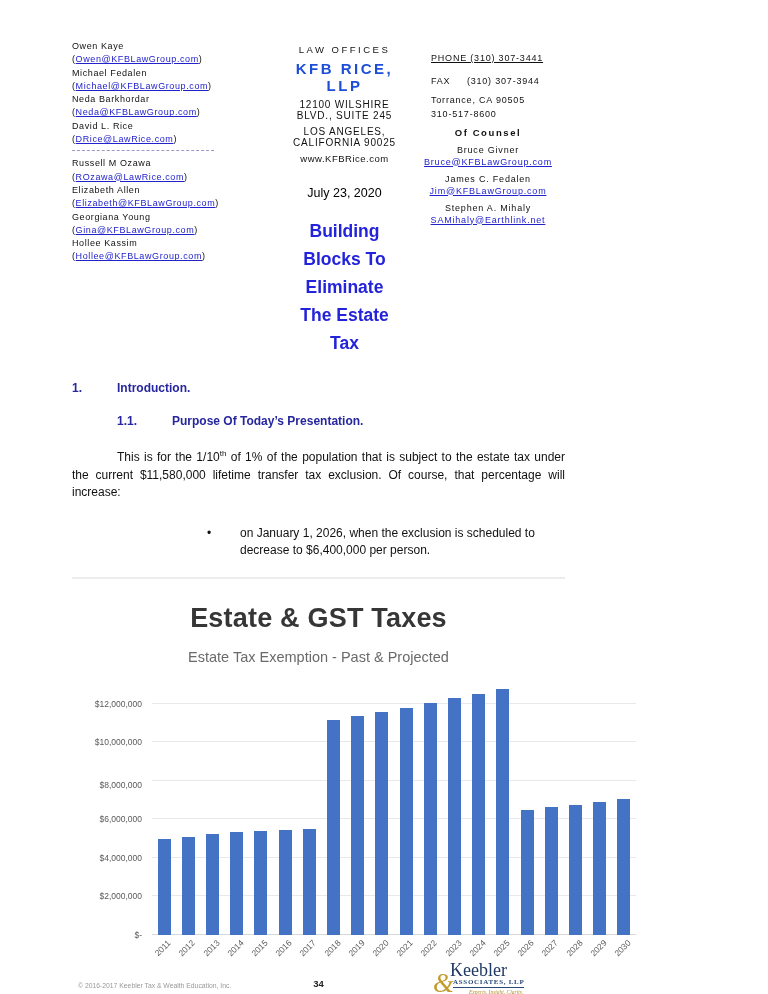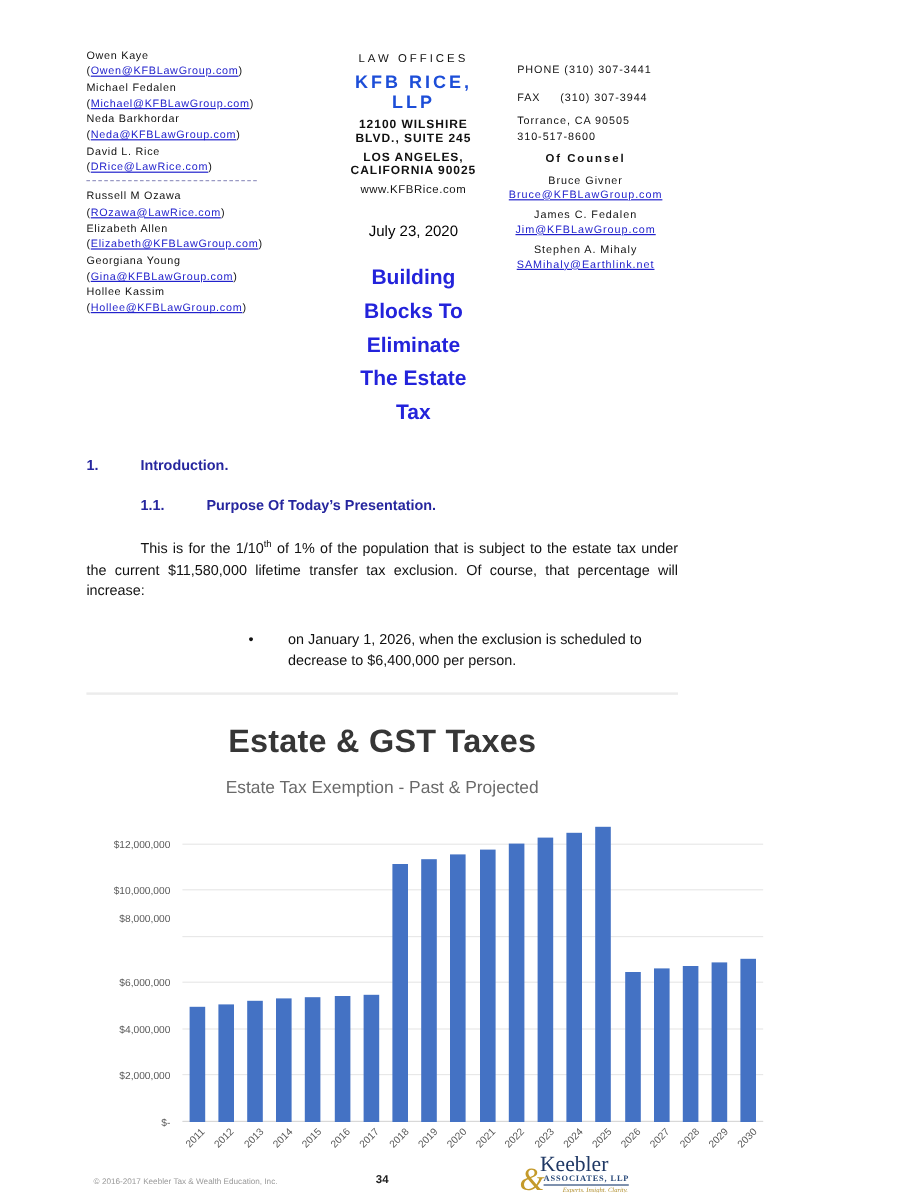--- a/index.html
+++ b/index.html
@@ -8,28 +8,28 @@
   .page { position:relative; width:637px; height:994px; background:#fff; padding:40px 72px 0 72px; overflow:hidden; }
 
   
   .letterhead { display:flex; }
   .lh-left { width:218px; font-size:9px; letter-spacing:.6px; line-height:13.3px; color:#111; }
   .lh-left a, .lh-right a { color:#2222cc; text-decoration:underline; }
   .attorney-divider { width:142px; border-top:1px dashed #9a9ac4; margin:4px 0 6px 0; }
   .lh-center { flex:1; text-align:center; padding-top:4px; }
   .firm-tagline { font-size:9.5px; letter-spacing:2.5px; color:#111; }
   .firm-name { font-size:15px; font-weight:bold; letter-spacing:2.5px; margin-top:5px; color:#1d4ed8; }
-  .firm-addr { font-size:10px; letter-spacing:.8px; margin-top:5px; color:#111;font-weight:bold; }
+  .firm-addr { font-size:10px; letter-spacing:.8px; margin-top:5px; color:#111; }
   .firm-web { font-size:9.5px; letter-spacing:.5px; margin-top:5px; color:#111; }
   .doc-date { font-size:12.5px; margin-top:22px; color:#000; }
   .doc-title { font-size:17.5px; font-weight:bold; color:#2323db; line-height:28px; margin-top:17px; }
   .lh-right { width:178px; margin-right:-12px; padding-top:12px; font-size:9px; letter-spacing:.8px; line-height:12px; color:#111; }
   .contact-block { padding-left:32px; }
   .contact-block div { margin-bottom:2px; }
-  .c-phone { margin-bottom:11px !important; }
+  .c-phone { margin-bottom:11px !important;text-decoration:underline; }
   .c-fax { margin-bottom:7px !important; }
   .of-counsel { text-align:center; font-weight:bold; letter-spacing:1.6px; margin-top:7px; font-size:9.5px; }
   .counsel-entry { text-align:center; margin-top:6px; line-height:11.5px; }
 
   
   .docbody { margin-top:24px; }
   .h1-row, .h2-row { display:flex; font-size:12px; font-weight:bold; color:#26269e; }
   .h1-row .num { width:45px; }
   .h2-row { margin-top:19px; padding-left:45px; }
   .h2-row .num { width:55px; }
@@ -147,21 +147,21 @@
   <section class="slide">
     <div class="slide-title">Estate &amp; GST Taxes</div>
     <div class="slide-subtitle">Estate Tax Exemption - Past &amp; Projected</div>
 
     <div class="chart">
       <div class="ylabels">
           <div class="ytick" style="bottom: -5px;">$-</div>
           <div class="ytick" style="bottom: 33.4615px;">$2,000,000</div>
           <div class="ytick" style="bottom: 71.9231px; padding-left: 12px;">$4,000,000</div>
           <div class="ytick" style="bottom: 110.385px;">$6,000,000</div>
-          <div class="ytick" style="bottom: 165px; padding-left: 20px;">$8,000,000</div>
+          <div class="ytick" style="bottom: 145px; padding-left: 20px;">$8,000,000</div>
           <div class="ytick" style="bottom: 187.308px;">$10,000,000</div>
           <div class="ytick" style="bottom: 225.769px;">$12,000,000</div>
         </div>
       <div class="plotwrap">
         <div class="plot">
             <div class="gridline base" style="bottom: 0px;"></div>
             <div class="gridline" style="bottom: 38.4615px;"></div>
             <div class="gridline" style="bottom: 76.9231px;"></div>
             <div class="gridline" style="bottom: 115.385px;"></div>
             <div class="gridline" style="bottom: 153.846px;"></div>

